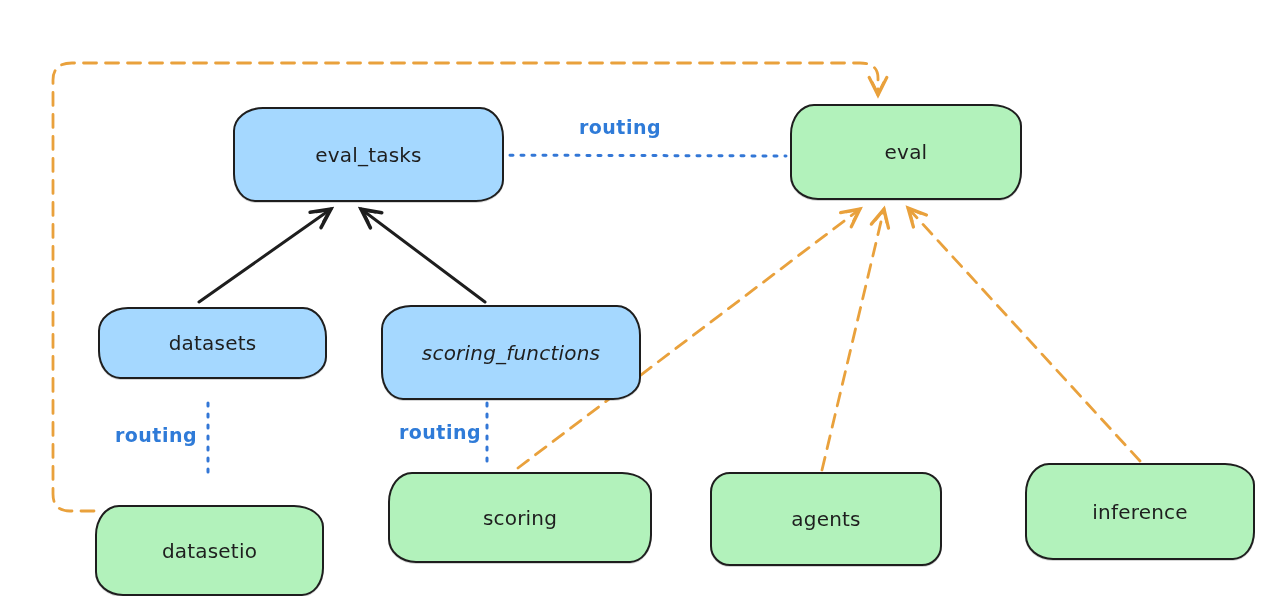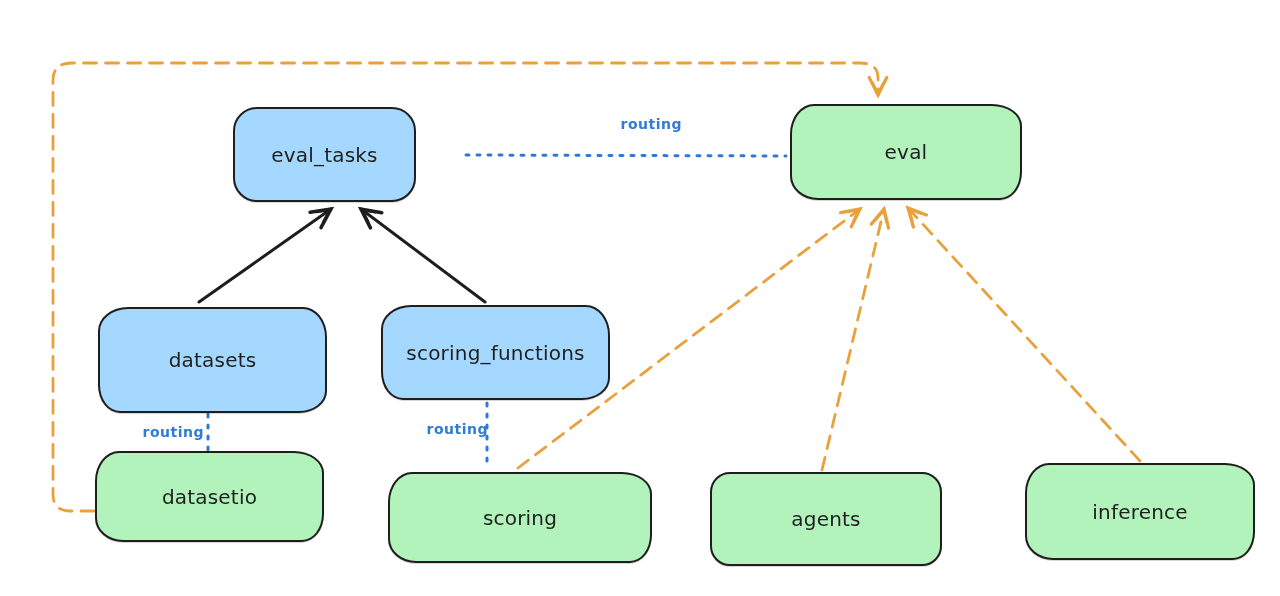--- a/index.html
+++ b/index.html
@@ -29,36 +29,36 @@
     border: 2.5px solid #1e1e1e;
     color: #1e1e1e;
     font-size: 20px;
     letter-spacing: 0.2px;
     box-sizing: border-box;
     box-shadow: 0 1px 0 rgba(30,30,30,0.18);
   }
   .node.blue  { background: #a5d8ff; border-radius: 30px 24px 28px 22px / 24px 30px 22px 28px; }
   .node.green { background: #b2f2bb; border-radius: 24px 30px 22px 28px / 30px 22px 28px 24px; }
 
-  #node-eval-tasks        { left: 233px; top: 107px; width: 183px; height: 95px; border-radius: 24px; }
+  #node-eval-tasks        { left: 233px; top: 107px; width: 271px; height: 95px; }
   #node-eval              { left: 790px; top: 104px; width: 232px; height: 96px; }
-  #node-datasets          { left:  98px; top: 307px; width: 229px; height: 106px; }
-  #node-scoring-functions { left: 381px; top: 305px; width: 229px; height: 95px; }
-  #node-datasetio         { left:  95px; top: 451px; width: 229px; height: 91px; }
+  #node-datasets          { left:  98px; top: 307px; width: 229px; height: 72px; }
+  #node-scoring-functions { left: 381px; top: 305px; width: 260px; height: 95px; font-style: italic; }
+  #node-datasetio         { left:  95px; top: 505px; width: 229px; height: 91px; }
   #node-scoring           { left: 388px; top: 472px; width: 264px; height: 91px; }
   #node-agents            { left: 710px; top: 472px; width: 232px; height: 94px; border-radius: 20px; }
   #node-inference         { left: 1025px; top: 463px; width: 230px; height: 97px; align-items: center; }
 
   .edge-label {
     position: absolute;
     color: #2f7bd8;
-    font-size: 14px;
+    font-size: 19px;
     font-weight: bold;
     letter-spacing: 0.5px;
-    text-align: right;
+    text-align: center;
   }
   #routing-label-top      { left: 558px; top: 116px; width: 124px; }
   #routing-label-datasets { left: 108px; top: 424px; width:  96px; }
   #routing-label-scoring  { left: 392px; top: 421px; width:  96px; }
 </style>
 </head>
 <body>
 
 <div class="canvas">
 

